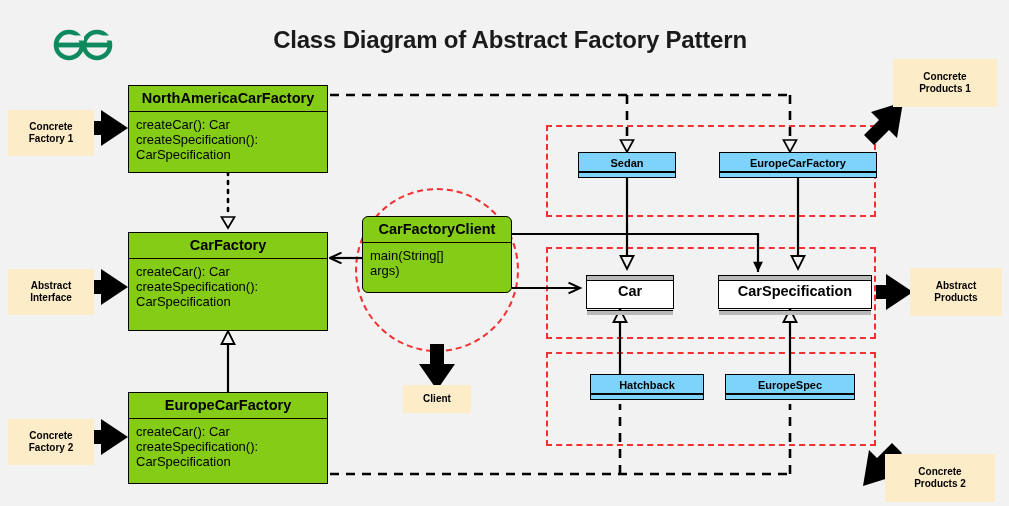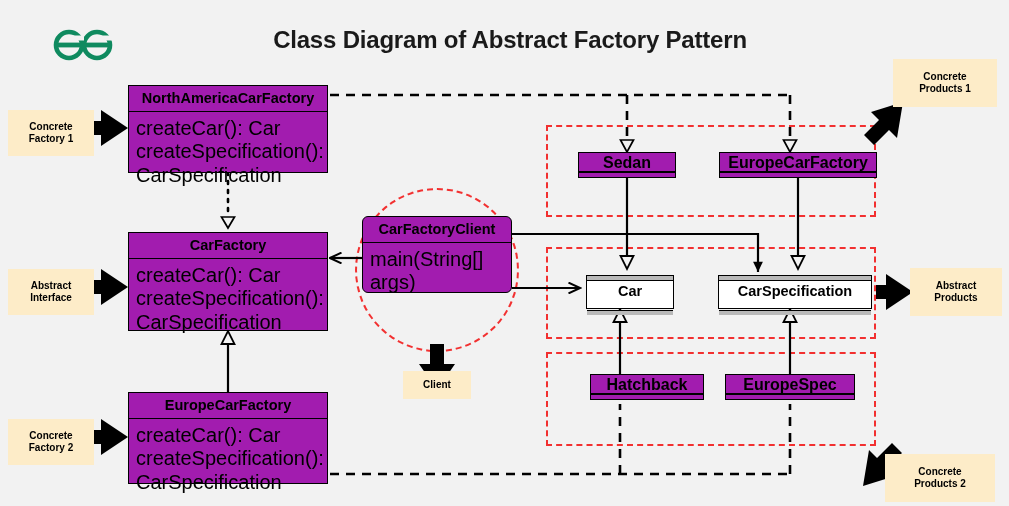--- a/index.html
+++ b/index.html
@@ -6,30 +6,30 @@
   body{font-family:"Liberation Sans",sans-serif;}
   #stage{position:relative;width:1009px;height:506px;background:#f2f2f2;overflow:hidden;}
   #wires{position:absolute;left:0;top:0;width:1009px;height:506px;pointer-events:none;}
 
   .title{position:absolute;left:180px;top:26px;width:660px;text-align:center;
          font-size:24px;font-weight:bold;color:#1a1a1a;letter-spacing:-.2px;}
 
   .logo{position:absolute;left:46px;top:26px;width:74px;height:38px;}
 
   
-  .cls{position:absolute;background:#a21caf;border:1.6px solid #000;box-sizing:border-box;}
+  .cls{position:absolute;background:#84cc16;border:1.6px solid #000;box-sizing:border-box;}
   .cls .hdr{font-size:14.5px;font-weight:bold;color:#000;text-align:center;
             padding:4px 6px 4px;border-bottom:1.6px solid #000;line-height:1.15;white-space:nowrap;}
-  .cls .body{font-size:20px;color:#000;padding:5px 7px 6px;line-height:1.18;}
+  .cls .body{font-size:13px;color:#000;padding:5px 7px 6px;line-height:1.18;}
   .cls .body div{white-space:nowrap;}
 
   
-  .sbox{position:absolute;background:#a21caf;border:1.6px solid #000;box-sizing:border-box;
+  .sbox{position:absolute;background:#7dd3fc;border:1.6px solid #000;box-sizing:border-box;
         display:flex;align-items:center;justify-content:center;
-        font-size:16px;font-weight:bold;color:#000;}
+        font-size:11px;font-weight:bold;color:#000;}
   .sbox .lbl{margin-bottom:5px;white-space:nowrap;}
   .sbox::after{content:"";position:absolute;left:0;right:0;bottom:4px;height:1.6px;background:#000;}
 
   
   .ibox{position:absolute;background:#fff;border:1.6px solid #000;box-sizing:border-box;}
   .ibox .top{height:4px;background:#b9b9b9;border-bottom:1.3px solid #000;}
   .ibox .mid{font-size:14.5px;font-weight:bold;color:#000;text-align:center;
              line-height:1;padding:3px 8px 11px;white-space:nowrap;}
   .ibox .bot{height:4px;background:#b9b9b9;border-top:1.3px solid #000;}
 
@@ -219,18 +219,18 @@
 
   <div class="ibox" style="left:718px;top:275px;width:154px;height:34px;">
     <div class="top"></div>
     <div class="mid">CarSpecification</div>
     <div class="bot"></div>
   </div>
 
   <div class="note" style="left:8px;top:110px;width:86px;height:46px;">Concrete<br>Factory 1</div>
   <div class="note" style="left:8px;top:269px;width:86px;height:46px;">Abstract<br>Interface</div>
   <div class="note" style="left:8px;top:419px;width:86px;height:46px;">Concrete<br>Factory 2</div>
-  <div class="note" style="left:403px;top:371px;width:68px;height:28px;">Client</div>
+  <div class="note" style="left:403px;top:385px;width:68px;height:28px;">Client</div>
   <div class="note" style="left:893px;top:59px;width:104px;height:48px;">Concrete<br>Products 1</div>
   <div class="note" style="left:910px;top:268px;width:92px;height:48px;">Abstract<br>Products</div>
   <div class="note" style="left:885px;top:454px;width:110px;height:48px;">Concrete<br>Products 2</div>
 
 </div>
 
 </body></html>

